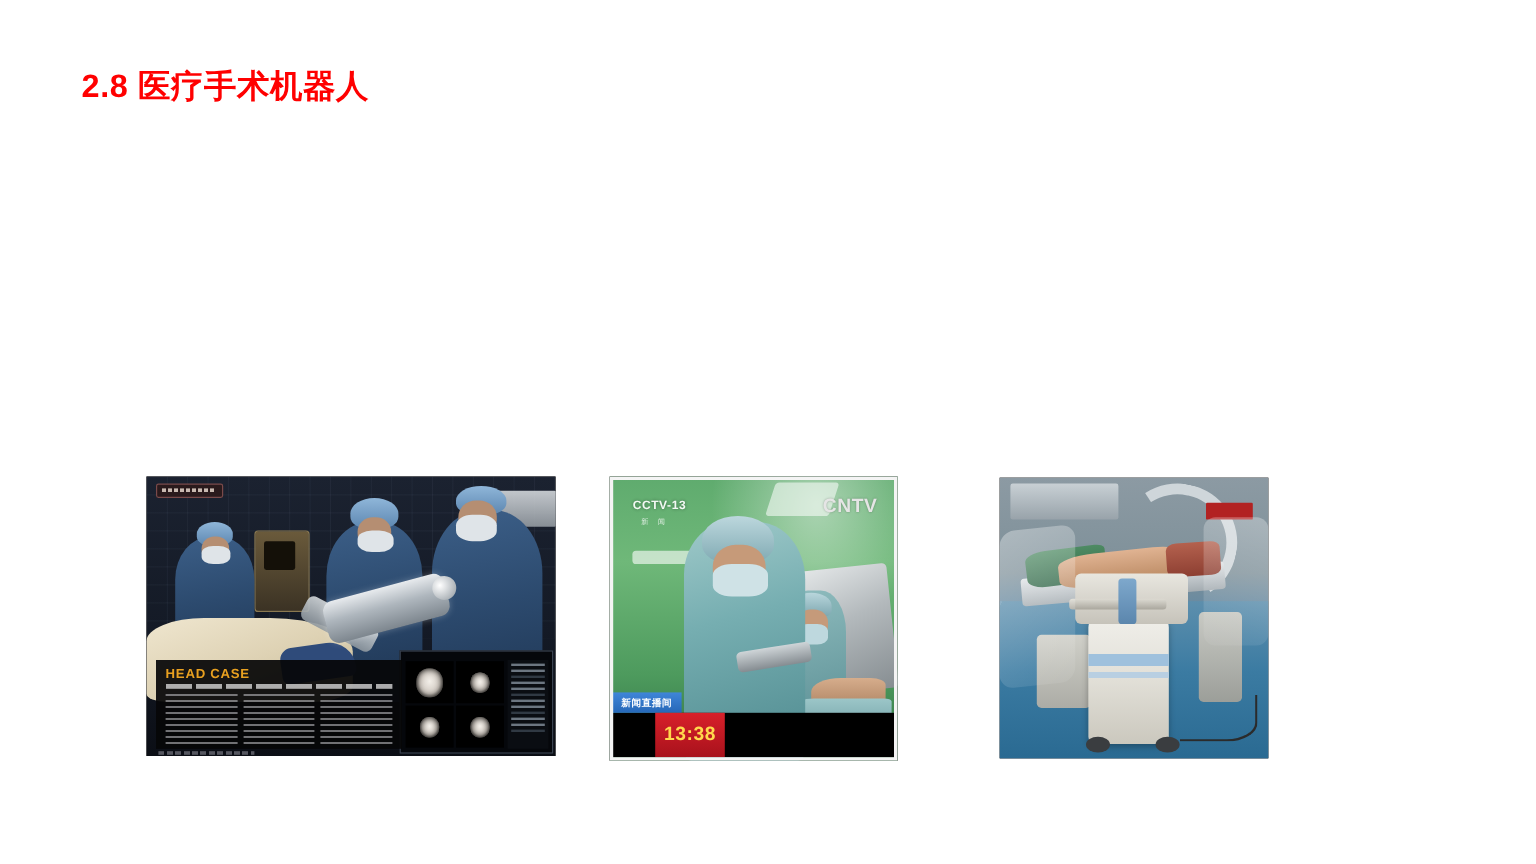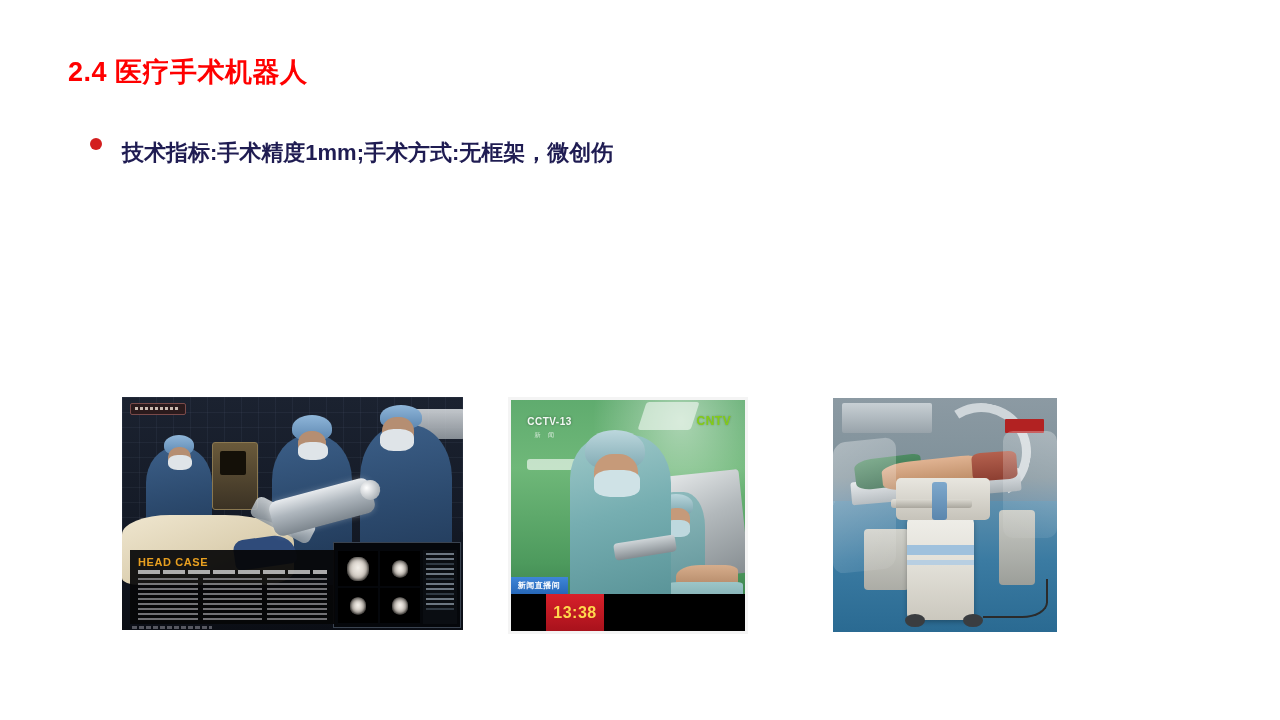--- a/index.html
+++ b/index.html
@@ -318,22 +318,22 @@
     opacity: .92;
   }
   .p2-cctv-sub {
     position:absolute; left: 11%; top: 14.5%;
     color: rgba(255,255,255,.75);
     font-size: 6px;
     letter-spacing: 3px;
   }
   .p2-cntv-logo {
     position:absolute; right: 7%; top: 7%;
-    color: #84cc16;
-    font-size: 12px;
+    color: #e5e5e5;
+    font-size: 16px;
     font-weight: bold;
     letter-spacing: .5px;
     text-shadow: 0 0 2px rgba(0,0,0,.3);
   }
   .p2-ticker {
     position:absolute; left: 2px; bottom: 40px;
     width: 58px; height: 17px;
     background: linear-gradient(180deg,#3f86d8,#2667b8);
     display:flex; align-items:center; justify-content:center;
   }
@@ -475,30 +475,26 @@
   }
   .p3-plastic2 {
     position:absolute; right: 0; top: 14%; width: 24%; height: 46%;
     background: linear-gradient(200deg, rgba(255,255,255,.30), rgba(255,255,255,.05));
     border-radius: 10px;
   }
 </style>
 </head>
 <body>
 
-<div id="slide-title">2.4 医疗手术机器人</div>
+<div id="slide-title">2.8 医疗手术机器人</div>
 
 <div id="bullet-list">
 
 
 
-  <div class="bullet-row">
-    <span class="bullet-dot"></span>
-    <span class="bullet-text">技术指标:手术精度1mm;手术方式:无框架，微创伤</span>
-  </div>
 
 </div>
 
 <div id="photo-row">
 
   <div class="photo" id="photo-surgery-team">
     <div class="p1-bg"></div>
     <div class="p1-wallgrid"></div>
     <div class="p1-tag"></div>
 

